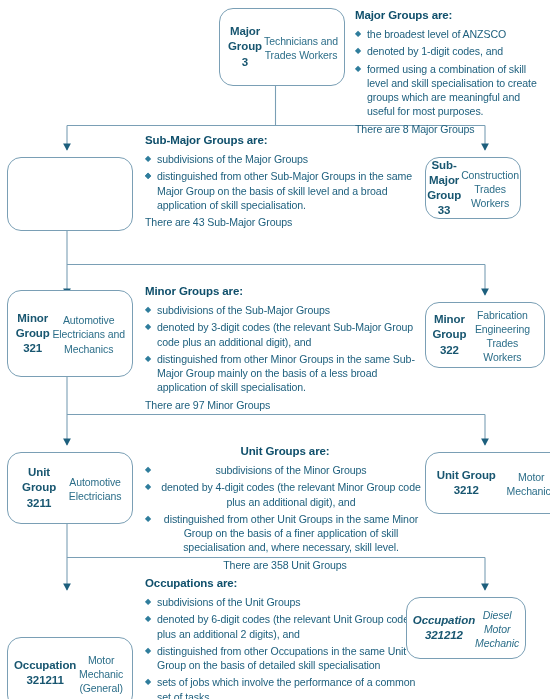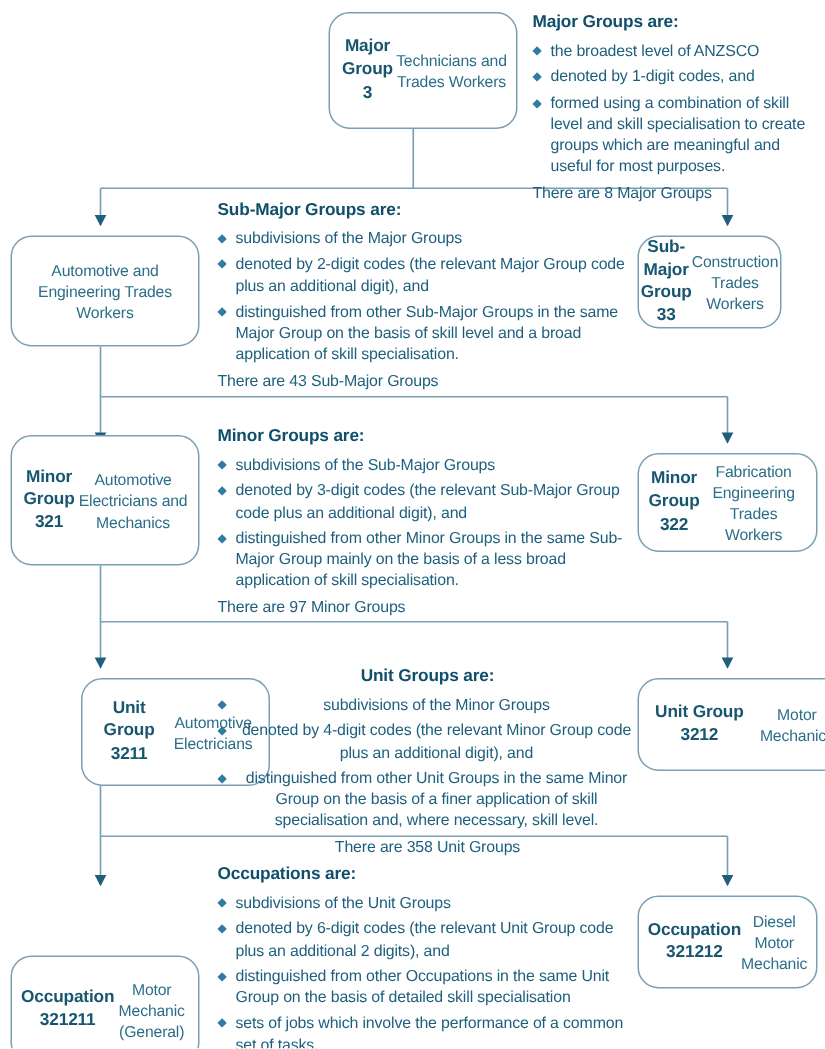--- a/index.html
+++ b/index.html
@@ -141,28 +141,27 @@
     <p class="desc-head">Major Groups are:</p>
     <ul class="desc-list">
       <li><span class="bullet">◆</span><span>the broadest level of ANZSCO</span></li>
       <li><span class="bullet">◆</span><span>denoted by 1-digit codes, and</span></li>
       <li><span class="bullet">◆</span><span>formed using a combination of skill level and skill specialisation to create groups which are meaningful and useful for most purposes.</span></li>
     </ul>
     <p class="desc-foot">There are 8 Major Groups</p>
   </div>
 
   <div class="node" style="left:7px; top:157px; width:126px; height:74px;">
-    <div class="node-sub">Automotive and Engineering Trades Workers</div>
   </div>
 
   <div class="desc" style="left:145px; top:133px; width:280px;">
     <p class="desc-head">Sub-Major Groups are:</p>
     <ul class="desc-list">
       <li><span class="bullet">◆</span><span>subdivisions of the Major Groups</span></li>
-      <li><span class="bullet">◆</span><span>denoted by 2-digit codes (the relevant Major Group code plus an additional digit), and</span></li>
+      <li><span class="bullet">◆</span></li>
       <li><span class="bullet">◆</span><span>distinguished from other Sub-Major Groups in the same Major Group on the basis of skill level and a broad application of skill specialisation.</span></li>
     </ul>
     <p class="desc-foot">There are 43 Sub-Major Groups</p>
   </div>
 
   <div class="node" style="left:425px; top:157px; width:96px; height:62px;">
     <div class="node-title">Sub-Major Group 33</div>
     <div class="node-sub">Construction Trades Workers</div>
   </div>
 
@@ -179,21 +178,21 @@
       <li><span class="bullet">◆</span><span>distinguished from other Minor Groups in the same Sub-Major Group mainly on the basis of a less broad application of skill specialisation.</span></li>
     </ul>
     <p class="desc-foot">There are 97 Minor Groups</p>
   </div>
 
   <div class="node" style="left:425px; top:302px; width:120px; height:66px;">
     <div class="node-title">Minor Group 322</div>
     <div class="node-sub">Fabrication Engineering Trades Workers</div>
   </div>
 
-  <div class="node" style="left:7px; top:452px; width:126px; height:72px;margin-left:47px;">
+  <div class="node" style="left:7px; top:452px; width:126px; height:72px;">
     <div class="node-title">Unit Group 3211</div>
     <div class="node-sub">Automotive Electricians</div>
   </div>
 
   <div class="desc" style="left:145px; top:444px; width:280px;text-align:center;">
     <p class="desc-head">Unit Groups are:</p>
     <ul class="desc-list">
       <li><span class="bullet">◆</span><span>subdivisions of the Minor Groups</span></li>
       <li><span class="bullet">◆</span><span>denoted by 4-digit codes (the relevant Minor Group code plus an additional digit), and</span></li>
       <li><span class="bullet">◆</span><span>distinguished from other Unit Groups in the same Minor Group on the basis of a finer application of skill specialisation and, where necessary, skill level.</span></li>
@@ -215,18 +214,18 @@
     <p class="desc-head">Occupations are:</p>
     <ul class="desc-list">
       <li><span class="bullet">◆</span><span>subdivisions of the Unit Groups</span></li>
       <li><span class="bullet">◆</span><span>denoted by 6-digit codes (the relevant Unit Group code plus an additional 2 digits), and</span></li>
       <li><span class="bullet">◆</span><span>distinguished from other Occupations in the same Unit Group on the basis of detailed skill specialisation</span></li>
       <li><span class="bullet">◆</span><span>sets of jobs which involve the performance of a common set of tasks.</span></li>
     </ul>
 
   </div>
 
-  <div class="node" style="left:425px; top:597px; width:120px; height:62px;">
+  <div class="node" style="left:406px; top:597px; width:120px; height:62px;font-style:italic;">
     <div class="node-title">Occupation 321212</div>
     <div class="node-sub">Diesel Motor Mechanic</div>
   </div>
 
 </div>
 
 </body></html>

